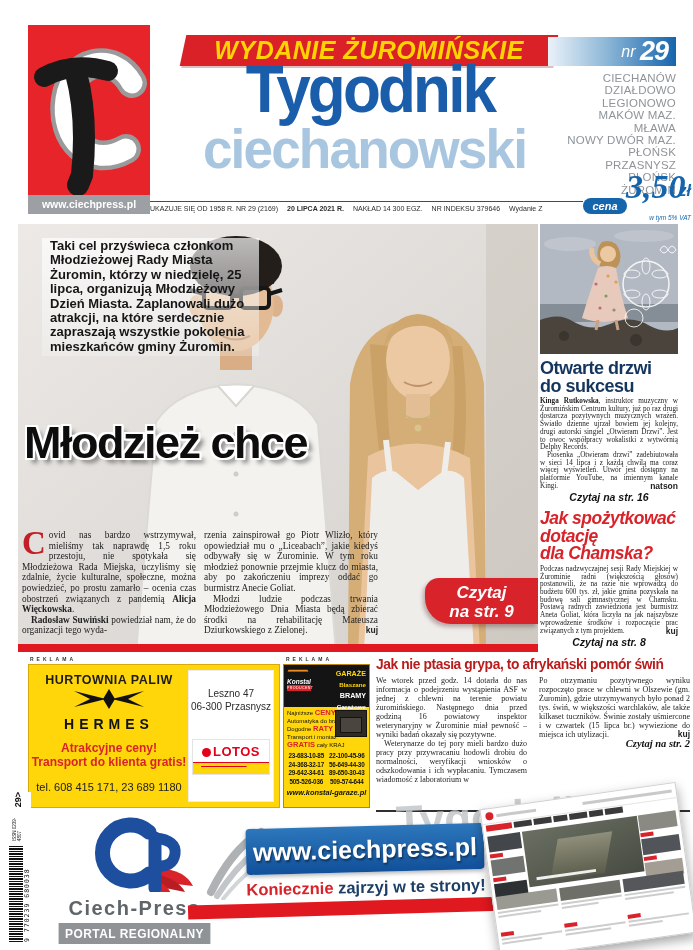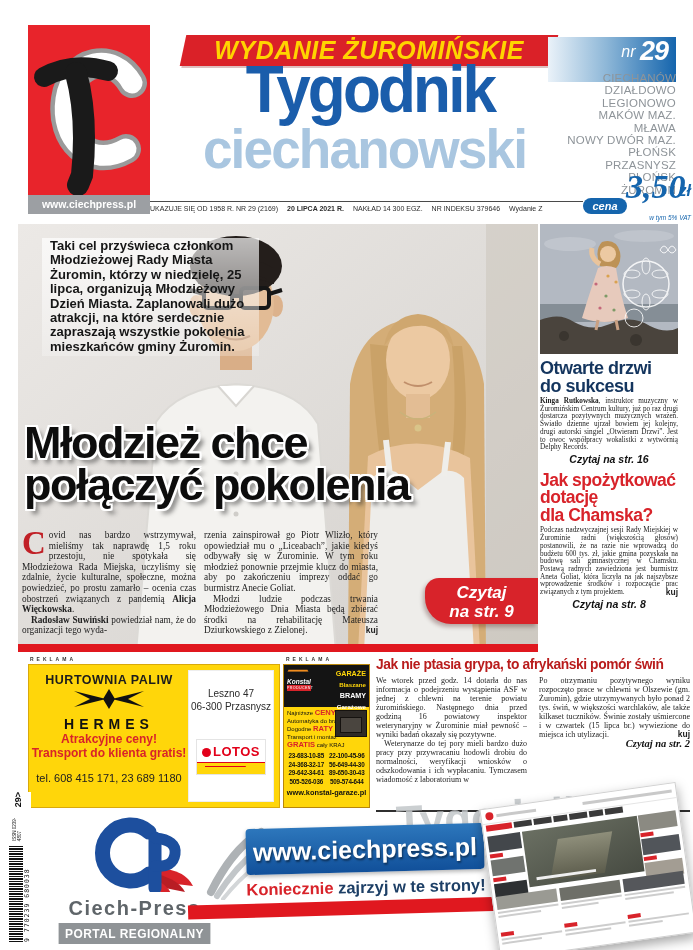--- a/index.html
+++ b/index.html
@@ -9,21 +9,21 @@
   .abs { position:absolute; }
 
   
   .tc-logo { left:28px; top:25px; width:122px; height:170px; background:#e8242b; }
   .logo-webbar { left:28px; top:195px; width:122px; height:19px; background:#9c9fa3;
                  color:#fff; font-weight:700; font-size:10.5px; line-height:19px; text-align:center; }
   .edition-banner { left:183px; top:35px; width:372px; height:31px; background:#da2128;
                     transform:skewX(-12deg); box-shadow:2px 2px 0 rgba(120,0,0,.25); }
   .edition-banner span { display:block; transform:skewX(12deg); color:#ffd400; font-style:italic;
                     font-weight:900; font-size:25px; line-height:30px; text-align:center; letter-spacing:.5px; }
-  .issue-bar { left:548px; top:37px; width:128px; height:45px; text-align:right; padding-right:8px;
+  .issue-bar { left:548px; top:37px; width:128px; height:29px; text-align:right; padding-right:8px;
                background:linear-gradient(90deg,#eaf2f9 0%,#8fb8d8 45%,#1565ad 100%); color:#fff; }
   .issue-bar .lbl { font-style:italic; font-size:16px; line-height:29px; vertical-align:top; }
   .issue-bar .num { font-style:italic; font-weight:900; font-size:27px; line-height:29px; letter-spacing:-1px; }
   .title1 { left:185px; top:56px; width:370px; text-align:center; color:#1a5dab; font-weight:900;
             font-size:66px; line-height:66px; letter-spacing:-3px; transform:scaleX(.94); z-index:3; }
   .title2 { left:172px; top:121px; width:385px; text-align:center; color:#a9c6e0; font-weight:900;
             font-size:56px; line-height:56px; letter-spacing:-2px; transform:scaleX(.95); z-index:2; }
   .cities { left:560px; top:72px; width:116px; text-align:right; color:#8e9499;
             font-size:11.5px; line-height:12.4px; letter-spacing:.2px; }
   .price { left:583px; top:180px; width:108px; height:48px; }
@@ -61,39 +61,39 @@
   .bname { font-weight:700; }
   .sig { float:right; font-weight:700; font-family:"Liberation Sans",sans-serif; font-size:8.5px; }
   .badge { position:absolute; left:407px; top:354px; width:113px; height:46px; background:#d8232a;
            border-radius:14px 0 0 26px; color:#fff; font-style:italic; font-weight:900; font-size:17px;
            line-height:19px; text-align:center; padding-top:5px; box-shadow:-2px 3px 4px rgba(60,0,0,.3); }
 
   
   .sidebar { left:540px; top:224px; width:138px; height:436px; overflow:hidden; }
   .s-photo { width:138px; height:130px; position:relative; overflow:hidden; background:#b3b9c2; }
   .s-h1 { margin-top:5px; color:#14355e; font-weight:900; font-size:18px; line-height:18px; letter-spacing:-.5px; }
-  .s-h2 { margin-top:7px; color:#d8232a; font-weight:900; font-size:17.5px; line-height:17.5px; letter-spacing:-.5px; }
+  .s-h2 { margin-top:7px; color:#d8232a; font-weight:900; font-size:17.5px; line-height:17.5px; letter-spacing:-.5px;font-style:italic; }
   .s-body { margin-top:3px; font-family:"Liberation Serif",serif; font-size:7.2px; line-height:7.7px;
             text-align:justify; color:#222; }
   .s-body p + p { text-indent:7px; }
   .s-read { margin-top:1px; text-align:center; font-style:italic; font-weight:700; font-size:10.5px; color:#111; }
 
   
   .reklama { font-size:5px; letter-spacing:3px; color:#333; font-weight:600; }
   .hermes { left:28px; top:664px; width:252px; height:144px; background:#ffd60a; border:1px solid #d9a90b; }
   .h-left { position:absolute; left:0; top:0; width:160px; height:100%; padding-top:8px; text-align:center; }
   .h-title { font-size:12.5px; font-weight:600; letter-spacing:.5px; color:#1c1c1c; }
   .h-brand { font-weight:800; font-size:14px; letter-spacing:5px; color:#111; margin-top:1px; }
   .h-promo { color:#d8232a; font-weight:700; font-size:12px; line-height:14px; }
-  .h-promo.first { }
+  .h-promo.first { margin-top:9px; }
   .h-phone { margin-top:12px; color:#202020; font-size:11px; }
   .h-panel { position:absolute; right:5px; top:5px; width:86px; height:132px; background:#fff;
              border:1px solid #eee; text-align:center; padding-top:16px; }
   .h-addr { font-size:10px; line-height:13px; color:#2b2b2b; }
-  .lotos { margin:26px auto 4px; width:70px; border:1px solid #e4e4e4; padding:2px 0 0; }
+  .lotos { margin:26px auto 4px; width:78px; border:1px solid #e4e4e4; padding:2px 0 0; }
   .lotos .word { color:#e2001a; font-weight:900; font-size:13px; letter-spacing:.5px; }
   .lotos .dot { display:inline-block; width:9px; height:9px; border-radius:50%; background:#e2001a; vertical-align:-1px; margin-right:2px; }
   .lotos .strip { margin-top:2px; height:12px; background:#ffd60a; border-top:1px solid #e2001a;
                   background-image:linear-gradient(#e2001a 1px,transparent 1px),linear-gradient(#e2001a 1px,transparent 1px);
                   background-size:60% 5px,40% 9px; background-position:8px 3px,14px 3px; background-repeat:no-repeat; }
 
   .konstal { left:283px; top:664px; width:87px; height:144px; background:#ffd60a; border:1px solid #b8860b; overflow:hidden; }
   .k-head { height:42px; background:#141414; display:flex; padding:3px; }
   .k-logo { width:24px; margin-right:3px; text-align:center; }
   .k-roof { width:22px; height:10px; border-top:3px solid #f08c1e; transform:perspective(20px) rotateX(40deg); }
@@ -101,21 +101,21 @@
   .k-sub { background:#d8232a; color:#fff; font-size:3.6px; letter-spacing:.4px; padding:1px 0; }
   .k-hlines { flex:1; text-align:right; font-weight:800; font-size:7.2px; line-height:11px; }
   .k-hlines .ya { color:#ffd60a; } .k-hlines .wa { color:#fff; }
   .k-hlines .sm { font-weight:700; font-size:6.2px; }
   .k-offers { position:relative; padding:2px 3px 0; font-size:6px; line-height:7.6px; color:#111; }
   .k-offers .em { color:#d8232a; font-weight:800; font-size:7.6px; }
   .k-garage { position:absolute; right:2px; top:3px; width:32px; height:27px; background:#2e2a26; border:1px solid #15120f; }
   .k-garage i { position:absolute; left:4px; right:4px; top:6px; bottom:3px; background:#4a453f; border:1px solid #15120f; }
   .k-phones { display:grid; grid-template-columns:1fr 1fr; margin-top:2px; padding:0 2px;
               font-weight:700; font-size:6.3px; line-height:8.6px; letter-spacing:-.2px; text-align:center; color:#111; }
-  .k-site { margin-top:2px; text-align:center; font-weight:800; font-size:7.4px; color:#111; }
+  .k-site { margin-top:2px; text-align:center; font-weight:800; font-size:7.4px; color:#111;font-style:italic; }
 
   .bottom-art { left:376px; top:657px; width:314px; height:152px; overflow:hidden; }
   .b-h { font-weight:800; font-size:13.8px; letter-spacing:-.4px; color:#b91c1c; }
   .b-cols { display:flex; gap:12px; margin-top:4px; }
   .b-col { width:151px; font-family:"Liberation Serif",serif; font-size:8px; line-height:9px;
            text-align:justify; color:#222; }
   .b-col p + p { text-indent:8px; }
   .b-read { text-align:right; font-style:italic; font-weight:700; font-size:10.5px; color:#111; }
   .b-rule { left:376px; top:810px; width:314px; height:2px; background:#2f2f2f; }
 
@@ -261,21 +261,20 @@
       <path d="M204 112 Q218 119 232 112" stroke="#b98b68" stroke-width="2" fill="none"></path>
     </svg>
 
     <div class="lead-box">
       <div class="bar"></div>
       <div class="txt">Taki cel przyświeca członkom Młodzieżowej Rady Miasta Żuromin, którzy w niedzielę, 25 lipca, organizują Młodzieżowy Dzień Miasta. Zaplanowali dużo atrakcji, na które serdecznie zapraszają wszystkie pokolenia mieszkańców gminy Żuromin.</div>
     </div>
 
     <div class="main-headline">
       <span style="display:block">Młodzież chce</span>
-      <span style="display:block">połączyć pokolenia</span>
     </div>
 
     <div class="bodycol c1">
       <p><span class="dropcap">C</span><span>ovid nas bardzo wstrzymywał, mieliśmy tak naprawdę 1,5 roku przestoju, nie spotykała się Młodzieżowa Rada Miejska, uczyliśmy się zdalnie, życie kulturalne, społeczne, można powiedzieć, po prostu zamarło – ocenia czas obostrzeń związanych z pandemią </span><span class="bname">Alicja Więckowska</span><span>.</span></p>
       <p><span class="bname">Radosław Suwiński</span><span> powiedział nam, że do organizacji tego wyda-</span></p>
     </div>
     <div class="bodycol c2">
       <p>rzenia zainspirował go Piotr Wlizło, który opowiedział mu o „Liceabach”, jakie kiedyś odbywały się w Żurominie. W tym roku młodzież ponownie przejmie klucz do miasta, aby po zakończeniu imprezy oddać go burmistrz Anecie Goliat.</p>
       <p><span>Młodzi ludzie podczas trwania Młodzieżowego Dnia Miasta będą zbierać środki na rehabilitację Mateusza Dziurkowskiego z Zielonej.</span>
          <span class="sig">kuj</span></p>
@@ -323,20 +322,22 @@
         </g>
       </svg>
     </div>
 
     <div class="s-h1">
       <span style="display:block">Otwarte drzwi</span>
       <span style="display:block">do sukcesu</span>
     </div>
     <div class="s-body">
       <p><span class="bname">Kinga Rutkowska</span><span>, instruktor muzyczny w Żuromińskim Centrum kultury, już po raz drugi dostarcza pozytywnych muzycznych wrażeń. Światło dzienne ujrzał bowiem jej kolejny, drugi autorski singiel „Otwieram Drzwi”. Jest to owoc współpracy wokalistki z wytwórnią Delphy Records.</span></p>
+      <p><span>Piosenka „Otwieram drzwi” zadebiutowała w sieci 14 lipca i z każdą chwilą ma coraz więcej wyświetleń. Utwór jest dostępny na platformie YouTube, na imiennym kanale Kingi.</span>
+         <span class="sig">natson</span></p>
     </div>
     <div class="s-read">Czytaj na str. 16</div>
 
     <div class="s-h2">
       <span style="display:block">Jak spożytkować</span>
       <span style="display:block">dotację</span>
       <span style="display:block">dla Chamska?</span>
     </div>
     <div class="s-body">
       <p><span>Podczas nadzwyczajnej sesji Rady Miejskiej w Żurominie radni (większością głosów) postanowili, że na razie nie wprowadzą do budżetu 600 tys. zł, jakie gmina pozyskała na budowę sali gimnastycznej w Chamsku. Postawą radnych zawiedziona jest burmistrz Aneta Goliat, która liczyła na jak najszybsze wprowadzenie środków i rozpoczęcie prac związanych z tym projektem.</span>

